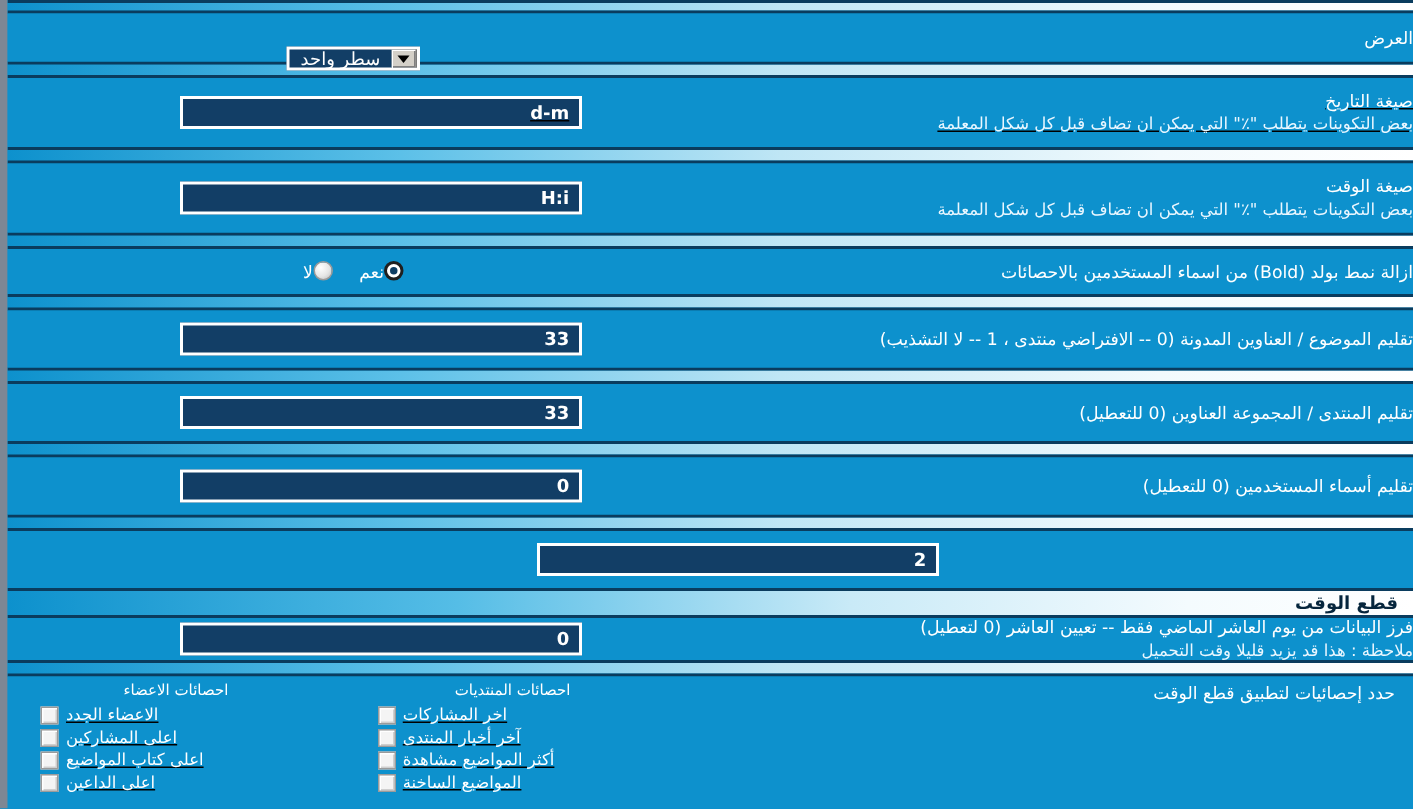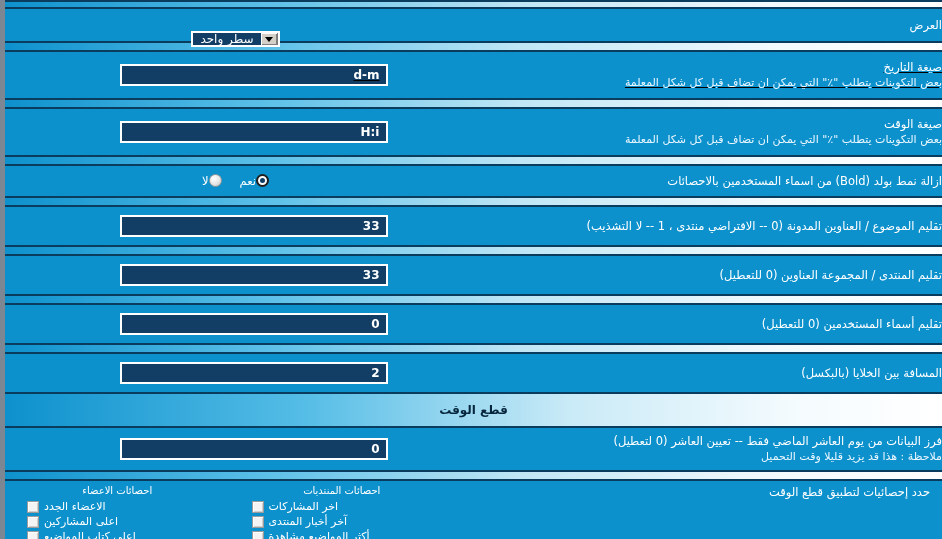--- a/index.html
+++ b/index.html
@@ -31,28 +31,28 @@
     margin: 0;
     background: linear-gradient(to left, #ffffff 0%, #f2fafd 18%, #bfe6f5 45%, #5cc0e8 72%, #0d91cd 100%);
     border-top: 2px solid #0a3c5e;
     border-bottom: 2px solid #0a3c5e;
     box-sizing: border-box;
   }
   .sep.thin { height: 9px; }
 
   
   .section-head {
-    height: 36px;
+    height: 20px;
     background: linear-gradient(to left, #ffffff 0%, #f4fbfe 16%, #c9eaf7 40%, #55bde6 68%, #0d91cd 100%);
     border-top: 2px solid #0a3c5e;
     border-bottom: 2px solid #0a3c5e;
     box-sizing: border-box;
     display: flex;
     align-items: center;
-    justify-content: center;
+    justify-content: flex-start;
     padding: 0 10px;
   }
   .section-head .title {
     font-size: 12px;
     font-weight: bold;
     color: #06263d;
     letter-spacing: 0;
   }
 
   
@@ -214,20 +214,21 @@
     margin-bottom: 4px;
     text-align: center;
   }
   .cb-list { display: flex; flex-direction: column; gap: 2px; align-items: flex-end; padding-left: 18px;}
   .cb-row {
     display: flex;
     flex-direction: row-reverse;
     align-items: center;
     gap: 5px;
     justify-content: center;
+    text-decoration: underline;
   }
   .cb {
     width: 12px; height: 12px;
     background: #f4f4f4;
     border: 1px solid #9b9b9b;
     box-shadow: inset 1px 1px 0 #ffffff, inset -1px -1px 0 #cfcfcf;
     box-sizing: border-box;
     flex: 0 0 auto;
   }
   .cb-label {
@@ -330,33 +331,30 @@
       <span class="lbl">تقليم أسماء المستخدمين (0 للتعطيل)</span>
     </div>
     <div class="control">
       <input class="txt" type="text" value="0" style="">
     </div>
   </div>
 
   <div class="sep"></div>
 
   <div class="row" style="height:38px;">
-    <div class="labels">
-      <span class="lbl">المسافة بين الخلايا (بالبكسل)</span>
-    </div>
     <div class="control">
       <input class="txt" type="text" value="2" style="">
     </div>
   </div>
 
   <div class="section-head">
     <span class="title">قطع الوقت</span>
   </div>
 
-  <div class="row" style="height:42px;">
+  <div class="row" style="height:28px;">
     <div class="labels">
       <span class="lbl">فرز البيانات من يوم العاشر الماضي فقط -- تعيين العاشر (0 لتعطيل)</span>
       <span class="desc">ملاحظة : هذا قد يزيد قليلا وقت التحميل</span>
     </div>
     <div class="control">
       <input class="txt" type="text" value="0" style="">
     </div>
   </div>
 
   <div class="sep"></div>

